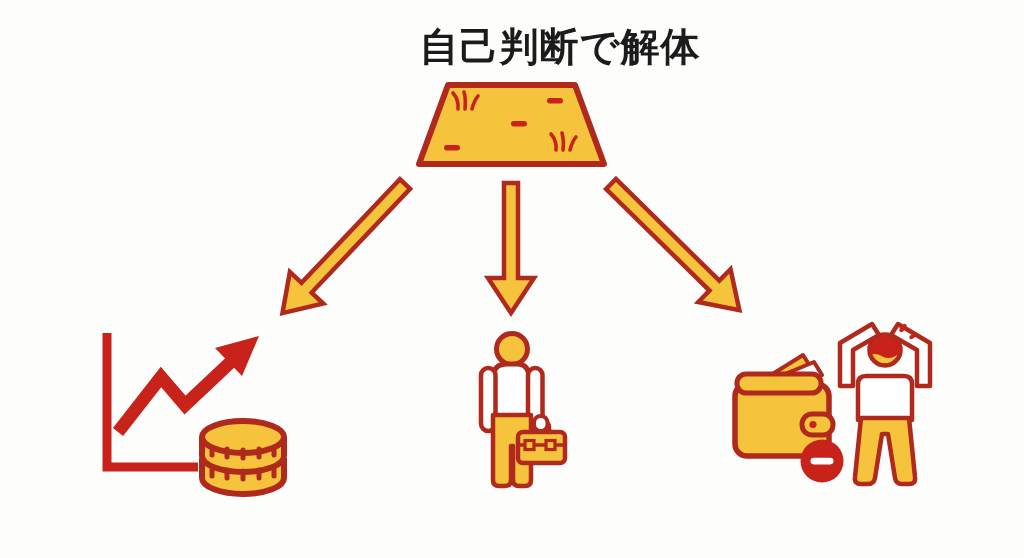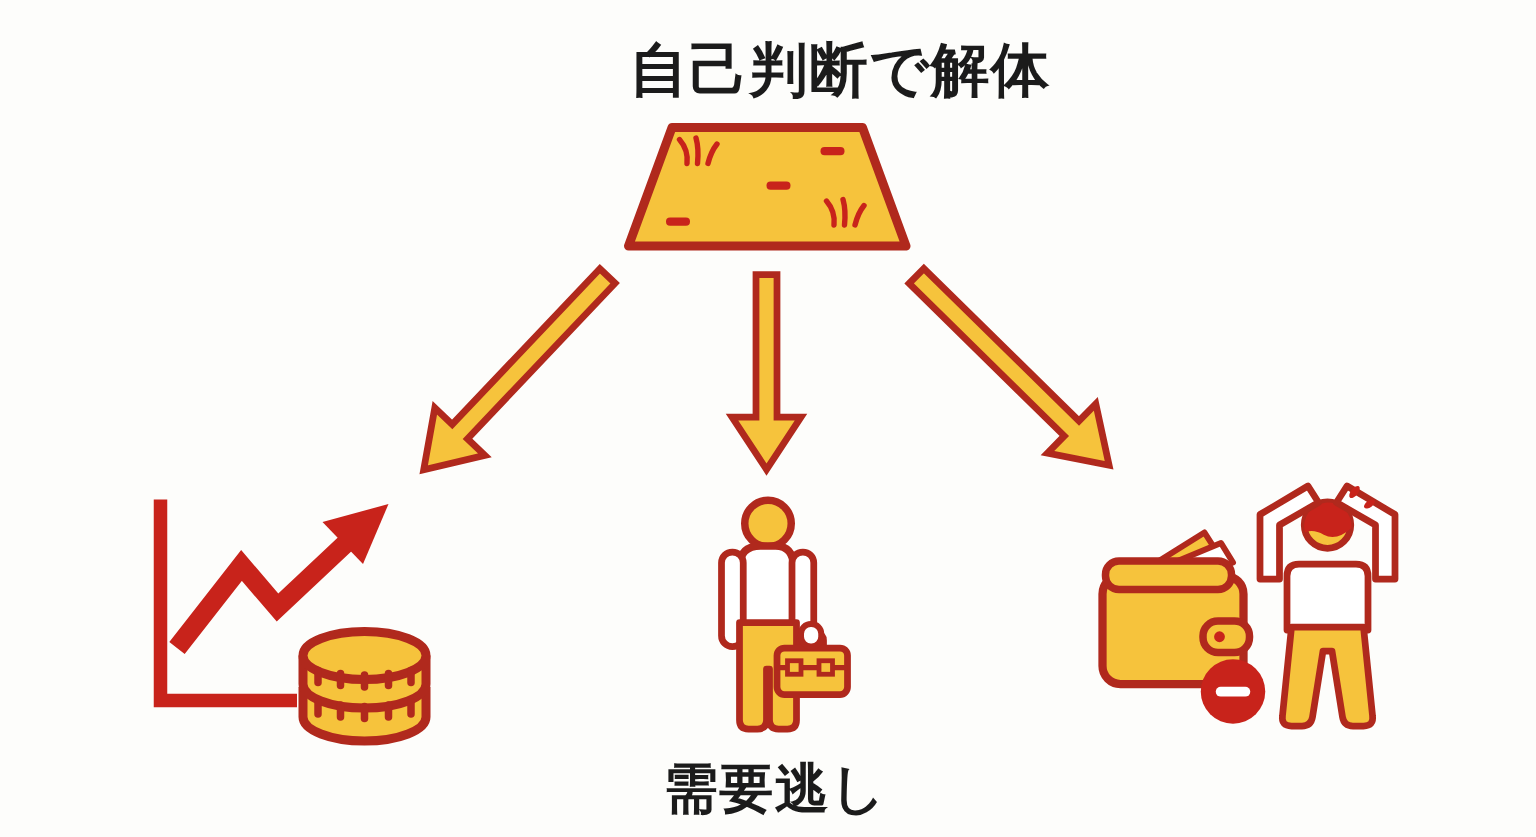--- a/index.html
+++ b/index.html
@@ -129,15 +129,14 @@
       <path class="fw sr" d="M115,64 L115,21 L147,2 L154,13 L128,28 L128,64 Z" stroke-width="4.5" stroke-linejoin="round"></path>
       <path class="fw sr" d="M205,64 L205,21 L173,2 L166,13 L192,28 L192,64 Z" stroke-width="4.5" stroke-linejoin="round"></path>
       <path class="fy sr" d="M136,96 H184 L190,155 Q191,162 184,162 H177 Q171,162 170,156 L163,112 H157 L150,156 Q149,162 143,162 H136 Q129,162 130,155 Z" stroke-width="4.5" stroke-linejoin="round"></path>
       <g class="fr">
         <ellipse cx="178" cy="6" rx="2.4" ry="4.8" transform="rotate(38 178 6)"></ellipse>
         <ellipse cx="188" cy="14" rx="2.2" ry="4.2" transform="rotate(55 188 14)"></ellipse>
       </g>
     </g>
   </svg>
 
-  <div class="outcome-label lab-demand">需要逃し</div>
 
 </div>
 
 </body></html>

